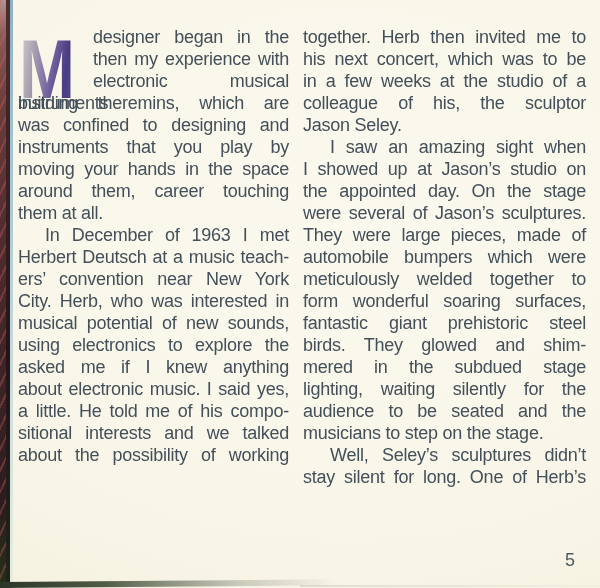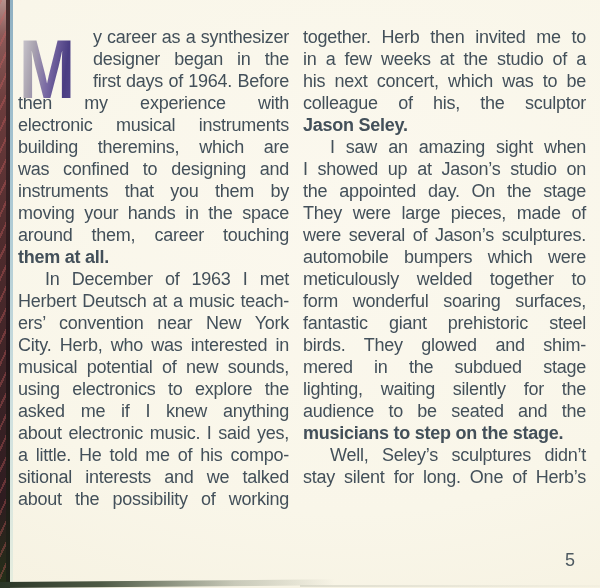--- a/index.html
+++ b/index.html
@@ -50,21 +50,21 @@
   .col { padding-top: 26px; position: relative; }
   .col.left  { width: 271px; }
   .col.right { width: 283px; }
   .line {
     height: 22px;
     line-height: 22px;
     text-align: justify;
     text-align-last: justify;
     overflow: visible;
   }
-  .line.para-end { text-align-last: left; font-weight: bold; }
+  .line.para-end { text-align-last: left; }
   .line.indent { padding-left: 27px; }
   .dropcap-spacer { float: left; width: 75px; height: 66px; }
   .dropcap {
     position: absolute; left: 1px; top: 27px;
     font-size: 84px; line-height: 84px; font-weight: bold;
     letter-spacing: 0;
     transform: scaleX(0.80); transform-origin: left top;
     background: linear-gradient(100deg, #cfccd2 4%, #aaa4b0 26%, #7a6aa4 52%, #4a3d82 78%, #584b90 100%);
     -webkit-background-clip: text; background-clip: text;
     color: transparent;
@@ -79,54 +79,52 @@
 
 <div class="photo">
   <div class="spine-outer"></div>
   <div class="spine-dark"></div>
   <div class="spine-blue"></div>
 
   <div class="content">
     <div class="col left" id="col-left">
       <span class="dropcap">M</span>
       <div class="dropcap-spacer"></div>
-    <div class="line">y career as a synthesizer</div>
         <div class="line">designer began in the</div>
-        <div class="line">first days of 1964. Before</div>
         <div class="line">then my experience with</div>
         <div class="line">electronic musical instruments</div>
         <div class="line">building theremins, which are</div>
         <div class="line">was confined to designing and</div>
-        <div class="line">instruments that you them by</div>
+        <div class="line">instruments that you play by</div>
         <div class="line">moving your hands in the space</div>
         <div class="line">around them, career touching</div>
         <div class="line para-end">them at all.</div>
         <div class="line indent">In December of 1963 I met</div>
         <div class="line">Herbert Deutsch at a music teach-</div>
         <div class="line">ers’ convention near New York</div>
         <div class="line">City. Herb, who was interested in</div>
         <div class="line">musical potential of new sounds,</div>
         <div class="line">using electronics to explore the</div>
         <div class="line">asked me if I knew anything</div>
         <div class="line">about electronic music. I said yes,</div>
         <div class="line">a little. He told me of his compo-</div>
         <div class="line">sitional interests and we talked</div>
         <div class="line">about the possibility of working</div>
       </div>
     <div class="col right" id="col-right">
         <div class="line">together. Herb then invited me to</div>
+        <div class="line">his next concert, which was to be</div>
         <div class="line">in a few weeks at the studio of a</div>
-        <div class="line">his next concert, which was to be</div>
         <div class="line">colleague of his, the sculptor</div>
         <div class="line para-end">Jason Seley.</div>
         <div class="line indent">I saw an amazing sight when</div>
         <div class="line">I showed up at Jason’s studio on</div>
         <div class="line">the appointed day. On the stage</div>
+        <div class="line">were several of Jason’s sculptures.</div>
         <div class="line">They were large pieces, made of</div>
-        <div class="line">were several of Jason’s sculptures.</div>
         <div class="line">automobile bumpers which were</div>
         <div class="line">meticulously welded together to</div>
         <div class="line">form wonderful soaring surfaces,</div>
         <div class="line">fantastic giant prehistoric steel</div>
         <div class="line">birds. They glowed and shim-</div>
         <div class="line">mered in the subdued stage</div>
         <div class="line">lighting, waiting silently for the</div>
         <div class="line">audience to be seated and the</div>
         <div class="line para-end">musicians to step on the stage.</div>
         <div class="line indent">Well, Seley’s sculptures didn’t</div>

